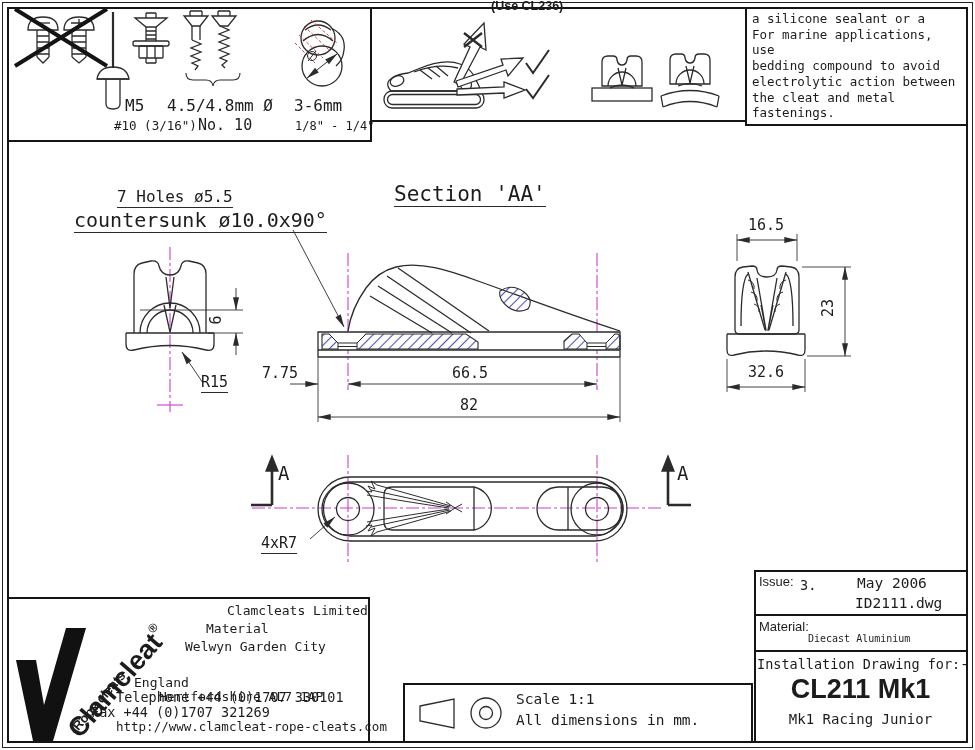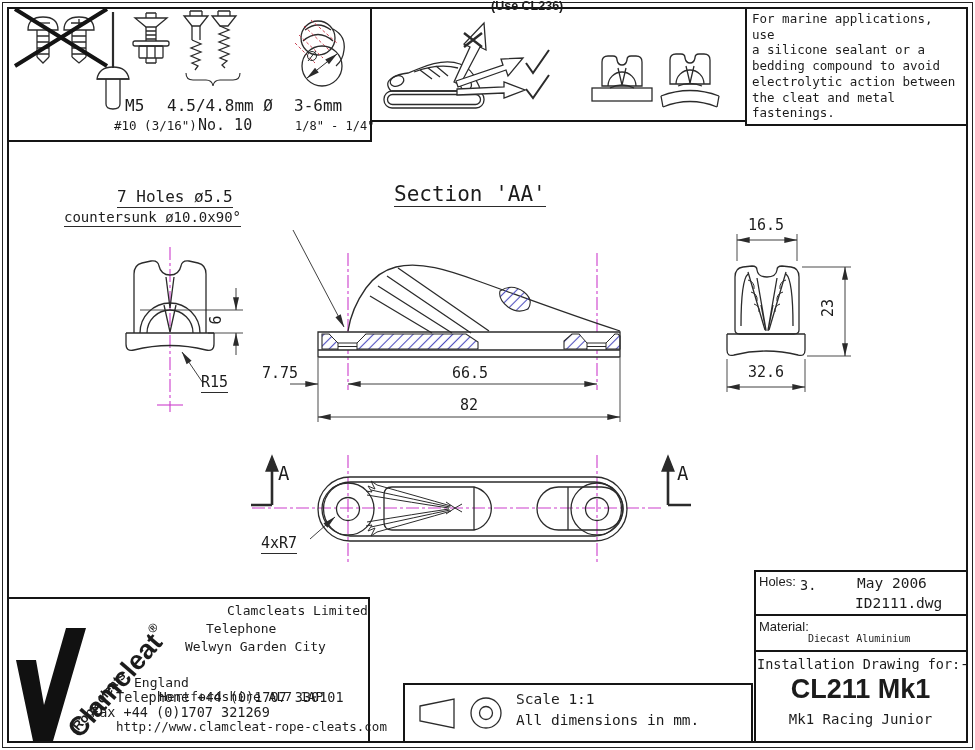--- a/index.html
+++ b/index.html
@@ -217,60 +217,60 @@
 <span class="lbl" style="left:125px;top:98px;font-size:16px">M5</span>
 <span class="lbl" style="left:114px;top:119px;font-size:12.5px">#10 (3/16")</span>
 <span class="lbl" style="left:167px;top:98px;font-size:16px">4.5/4.8mm Ø</span>
 <span class="lbl" style="left:198px;top:118px;font-size:15px">No. 10</span>
 <span class="lbl" style="left:294px;top:98px;font-size:16px">3-6mm</span>
 <span class="lbl" style="left:295px;top:120px;font-size:12px">1/8" - 1/4"</span>
 
 <span class="lbl sans b" style="left:491px;top:0;font-size:12.5px">(Use CL236)</span>
 
 <div class="notes">
+  <div>a silicone sealant or a</div>
   <div>For marine applications, use</div>
-  <div>a silicone sealant or a</div>
   <div>bedding compound to avoid</div>
   <div>electrolytic action between</div>
   <div>the cleat and metal</div>
   <div>fastenings.</div>
 </div>
 
 <span class="lbl u" style="left:117px;top:189px;font-size:16px">7 Holes ø5.5</span>
-<span class="lbl u" style="left:64px;top:210px;font-size:14px">countersunk ø10.0x90°</span>
+<span class="lbl u" style="left:74px;top:210px;font-size:20px">countersunk ø10.0x90°</span>
 <span class="lbl u" style="left:394px;top:183px;font-size:21px">Section 'AA'</span>
 <span class="lbl" style="left:262px;top:366px;font-size:15px">7.75</span>
 <span class="lbl" style="left:452px;top:366px;font-size:15px">66.5</span>
 <span class="lbl" style="left:460px;top:398px;font-size:15px">82</span>
 <span class="lbl rotccw" style="left:212px;top:312px;font-size:15px">6</span>
 <span class="lbl u" style="left:201px;top:375px;font-size:15px">R15</span>
 <span class="lbl" style="left:748px;top:218px;font-size:15px">16.5</span>
 <span class="lbl rotccw" style="left:820px;top:300px;font-size:15px">23</span>
 <span class="lbl" style="left:748px;top:365px;font-size:15px">32.6</span>
 <span class="lbl u" style="left:261px;top:536px;font-size:15px">4xR7</span>
 <span class="lbl" style="left:278px;top:463px;font-size:19px">A</span>
 <span class="lbl" style="left:677px;top:463px;font-size:19px">A</span>
 
 <div class="lbl sans b" style="left:30px;top:716px;font-size:27px;transform:rotate(-49deg);transform-origin:0 0">
   <span>Clamcleat</span><span style="font-size:12px;vertical-align:14px">®</span>
 </div>
 <span class="lbl sans b" style="left:70px;top:724px;font-size:13px;transform:rotate(-49deg);transform-origin:0 0">Rope cleats</span>
 <span class="lbl" style="left:227px;top:604px;font-size:13px">Clamcleats Limited</span>
-<span class="lbl" style="left:206px;top:622px;font-size:13px">Telephone</span>
+<span class="lbl" style="left:206px;top:622px;font-size:13px">Material</span>
 <span class="lbl" style="left:185px;top:640px;font-size:13px">Welwyn Garden City</span>
 <span class="lbl" style="left:159px;top:690px;font-size:13px">Hertfordshire AL7 1AP</span>
 <span class="lbl" style="left:134px;top:676px;font-size:13px">England</span>
 <span class="lbl" style="left:116px;top:690px;font-size:13.5px">Telephone +44 (0)1707 330101</span>
 <span class="lbl" style="left:91px;top:705px;font-size:13.5px">Fax +44 (0)1707 321269</span>
 <span class="lbl" style="left:116px;top:720px;font-size:12.5px">http://www.clamcleat-rope-cleats.com</span>
 
 <span class="lbl" style="left:516px;top:692px;font-size:14.5px">Scale 1:1</span>
 <span class="lbl" style="left:516px;top:713px;font-size:14.5px">All dimensions in mm.</span>
 
-<span class="lbl sans" style="left:759px;top:575px;font-size:13px">Holes:</span>
+<span class="lbl sans" style="left:759px;top:575px;font-size:13px">Issue:</span>
 <span class="lbl" style="left:800px;top:578px;font-size:13.5px">3.</span>
 <span class="lbl" style="left:857px;top:576px;font-size:14.5px">May 2006</span>
 <span class="lbl" style="left:855px;top:596px;font-size:14.5px">ID2111.dwg</span>
 <span class="lbl sans" style="left:759px;top:620px;font-size:13px">Material:</span>
 <span class="lbl" style="left:808px;top:634px;font-size:10px">Diecast Aluminium</span>
 <span class="lbl" style="left:757px;top:657px;font-size:13.5px">Installation Drawing for:-</span>
 <span class="lbl sans b center-col" style="left:754px;top:675px;width:213px;font-size:27px">CL211 Mk1</span>
 <span class="lbl center-col" style="left:754px;top:712px;width:213px;font-size:14px">Mk1 Racing Junior</span>
 
 </body></html>

